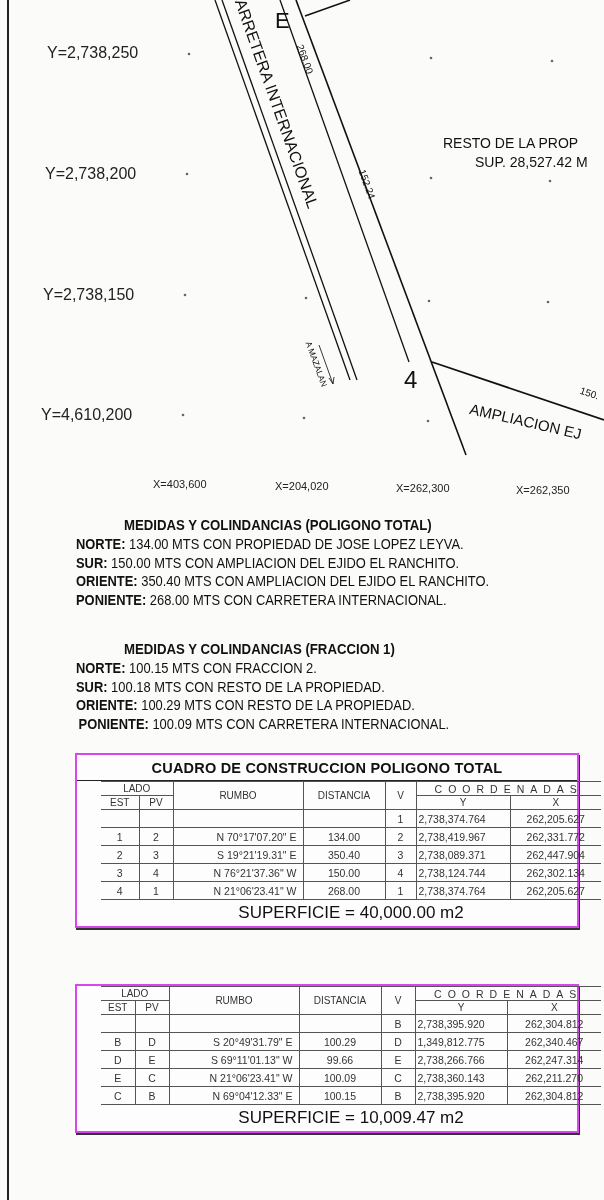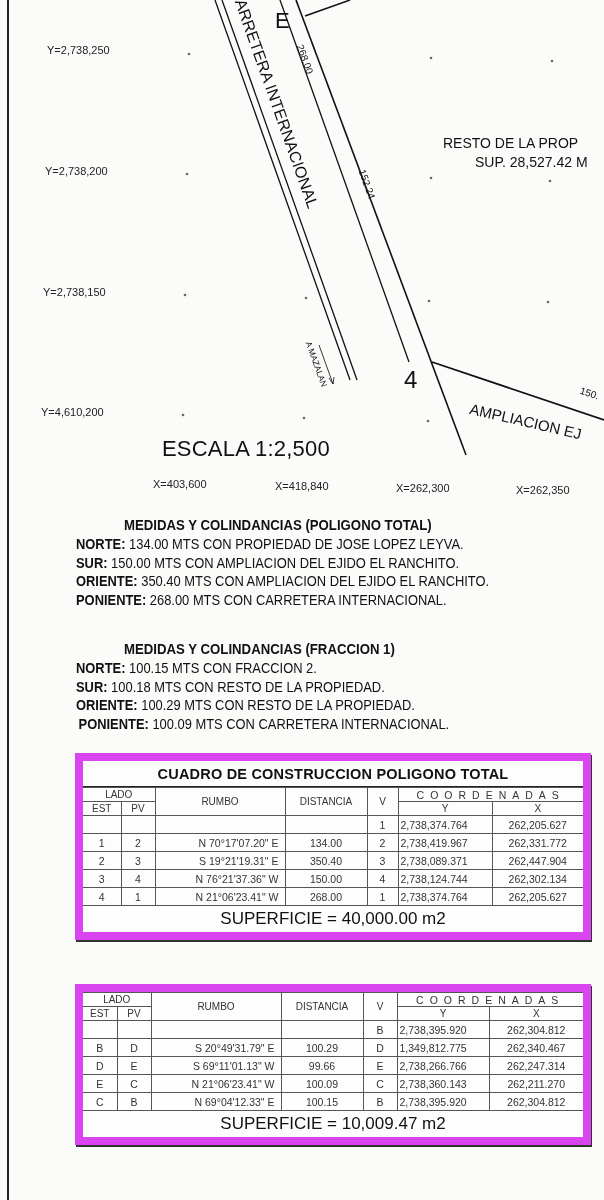--- a/index.html
+++ b/index.html
@@ -4,36 +4,36 @@
 <style>
   html, body { margin: 0; padding: 0; }
   body {
     width: 604px; height: 1200px; overflow: hidden; position: relative;
     background: #fbfbfa; color: #111;
     font-family: "Liberation Sans", sans-serif;
   }
   .page-border-left { position: absolute; left: 7px; top: 0; width: 2px; height: 1200px; background: #222; }
   .map { position: absolute; left: 0; top: 0; width: 604px; height: 510px; }
   .map svg { position: absolute; left: 0; top: 0; }
-  .ylabel { position: absolute; font-size: 11px; color: #222; white-space: nowrap; }
+  .ylabel { position: absolute; font-size: 16px; color: #222; white-space: nowrap; }
   .xlabel { position: absolute; font-size: 11px; color: #222; white-space: nowrap; }
   .scale { position: absolute; left: 162px; top: 436px; font-size: 22px; color: #111; letter-spacing: 0.2px; }
   .vertex-label { position: absolute; font-size: 24px; color: #111; }
   .area-label { position: absolute; font-size: 14px; color: #111; white-space: nowrap; line-height: 19px; }
   .area-label .sup { display: block; padding-left: 32px; }
   .rotated { position: absolute; white-space: nowrap; transform-origin: 0 0; }
 
   .medidas { position: absolute; left: 76px; width: 520px; }
   .medidas h3 { margin: 0 0 2px 48px; font-size: 15px; font-weight: bold; transform: scaleX(0.88); transform-origin: 0 0; white-space: nowrap; }
   .medidas .line { font-size: 15px; line-height: 18.5px; white-space: nowrap; transform: scaleX(0.86); transform-origin: 0 0; }
   .medidas .line b { font-weight: bold; }
 
-  .cuadro { position: absolute; left: 75px; width: 500px; border: 8px solid #d946ef; background: #fdfdfd; box-shadow: 1px 2px 0 #333; }
+  .cuadro { position: absolute; left: 75px; width: 500px; border: 2px solid #d946ef; background: #fdfdfd; box-shadow: 1px 2px 0 #333; }
   .cuadro .title { text-align: center; font-weight: bold; font-size: 14.5px; padding: 5px 0 4px 0; border-bottom: 1.5px solid #222; letter-spacing: 0.2px; }
-  .cuadro table { width: 100%; border-collapse: collapse; font-size: 10.5px; color: #333; }
+  .cuadro table { width: 100%; border-collapse: collapse; font-size: 10.5px; color: #333; margin-left: 24px; }
   .cuadro td, .cuadro th { border: 1px solid #555; padding: 0 3px; height: 17px; font-weight: normal; text-align: center; white-space: nowrap; }
   .cuadro th { font-size: 10px; height: 13px; }
   .cuadro .rumbo { text-align: right; padding-right: 6px; }
   .cuadro .ycoord { text-align: left; padding-left: 2px; }
   .cuadro .coord-head { letter-spacing: 6px; font-size: 10.5px; }
   .cuadro .sup-row td { height: 26px; font-size: 17px; color: #111; border-left: none; border-right: none; border-bottom: none; }
   .cuadro tr td:first-child, .cuadro tr th:first-child { border-left: none; }
   .cuadro tr td:last-child, .cuadro tr th:last-child { border-right: none; }
 </style>
 </head>
@@ -73,25 +73,24 @@
     <line x1="319" y1="345" x2="333" y2="384" stroke="#222" stroke-width="0.9"></line>
     <polyline points="329,378 333,384 334,377" fill="none" stroke="#222" stroke-width="0.9"></polyline>
   </svg>
 
   <div class="ylabel" style="left:47px; top:44px;">Y=2,738,250</div>
   <div class="ylabel" style="left:45px; top:165px;">Y=2,738,200</div>
   <div class="ylabel" style="left:43px; top:286px;">Y=2,738,150</div>
   <div class="ylabel" style="left:41px; top:406px;">Y=4,610,200</div>
 
   <div class="xlabel" style="left:153px; top:478px;">X=403,600</div>
-  <div class="xlabel" style="left:275px; top:480px;">X=418,840</div>
+  <div class="xlabel" style="left:275px; top:480px;">X=204,020</div>
   <div class="xlabel" style="left:396px; top:482px;">X=262,300</div>
   <div class="xlabel" style="left:516px; top:484px;">X=262,350</div>
 
-  <div class="scale">ESCALA 1:2,500</div>
 
   <div class="rotated" style="left:244px; top:-14px; font-size:16px; transform: rotate(70.5deg);">CARRETERA INTERNACIONAL</div>
   <div class="rotated" style="left:313px; top:340px; font-size:8.5px; transform: rotate(70deg);">A MAZALAN</div>
   <div class="rotated" style="left:305px; top:43px; font-size:10px; transform: rotate(70deg);">268.00</div>
   <div class="rotated" style="left:367px; top:168px; font-size:10px; transform: rotate(70deg);">152.24</div>
   <div class="rotated" style="left:582px; top:385px; font-size:10px; transform: rotate(18deg);">150.</div>
 
   <div class="vertex-label" style="left:275px; top:8px; font-size:22px;">E</div>
   <div class="vertex-label" style="left:404px; top:366px;">4</div>
 

